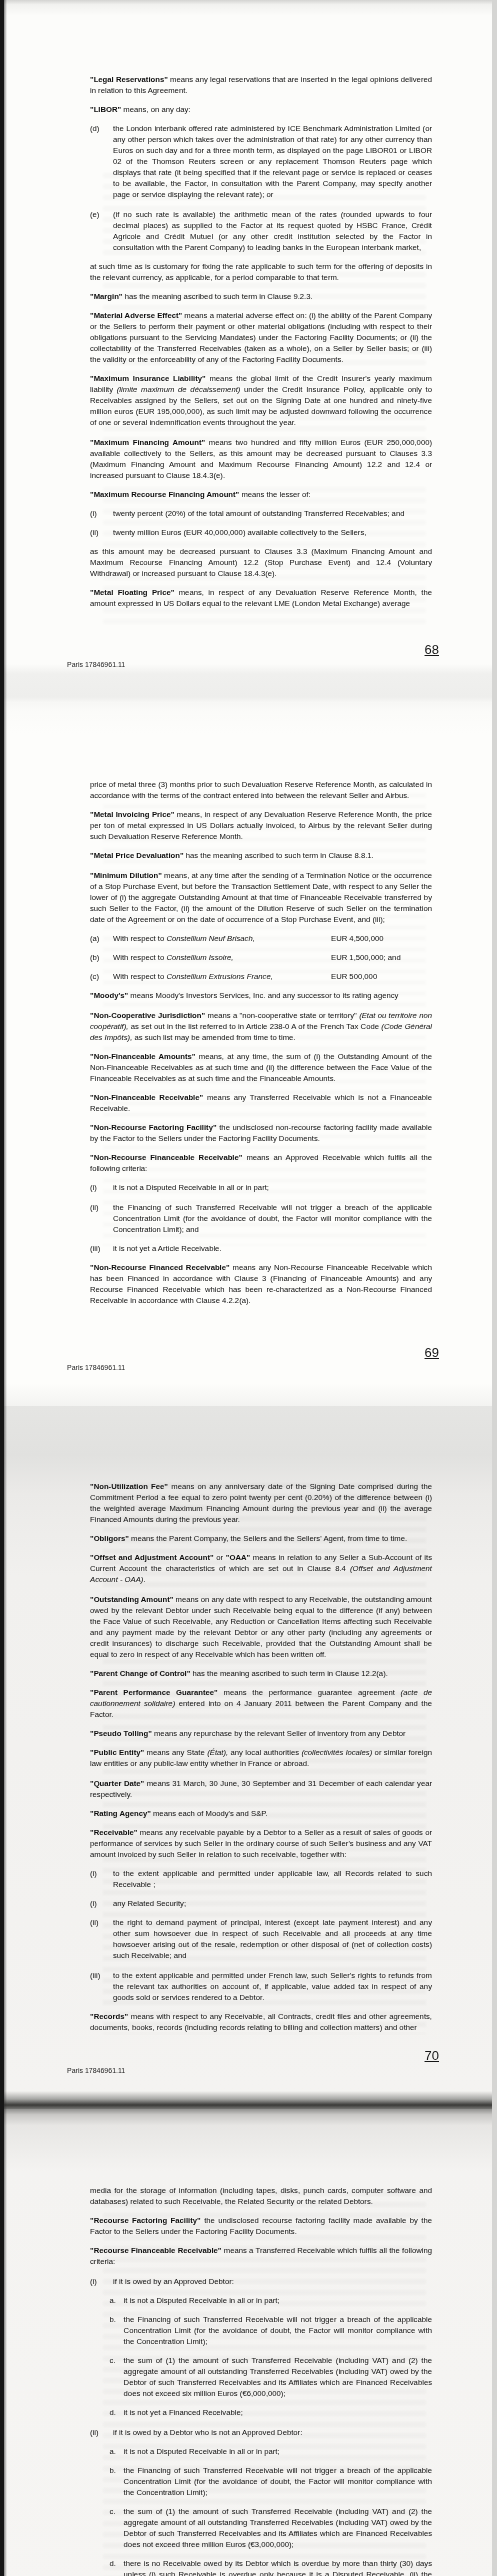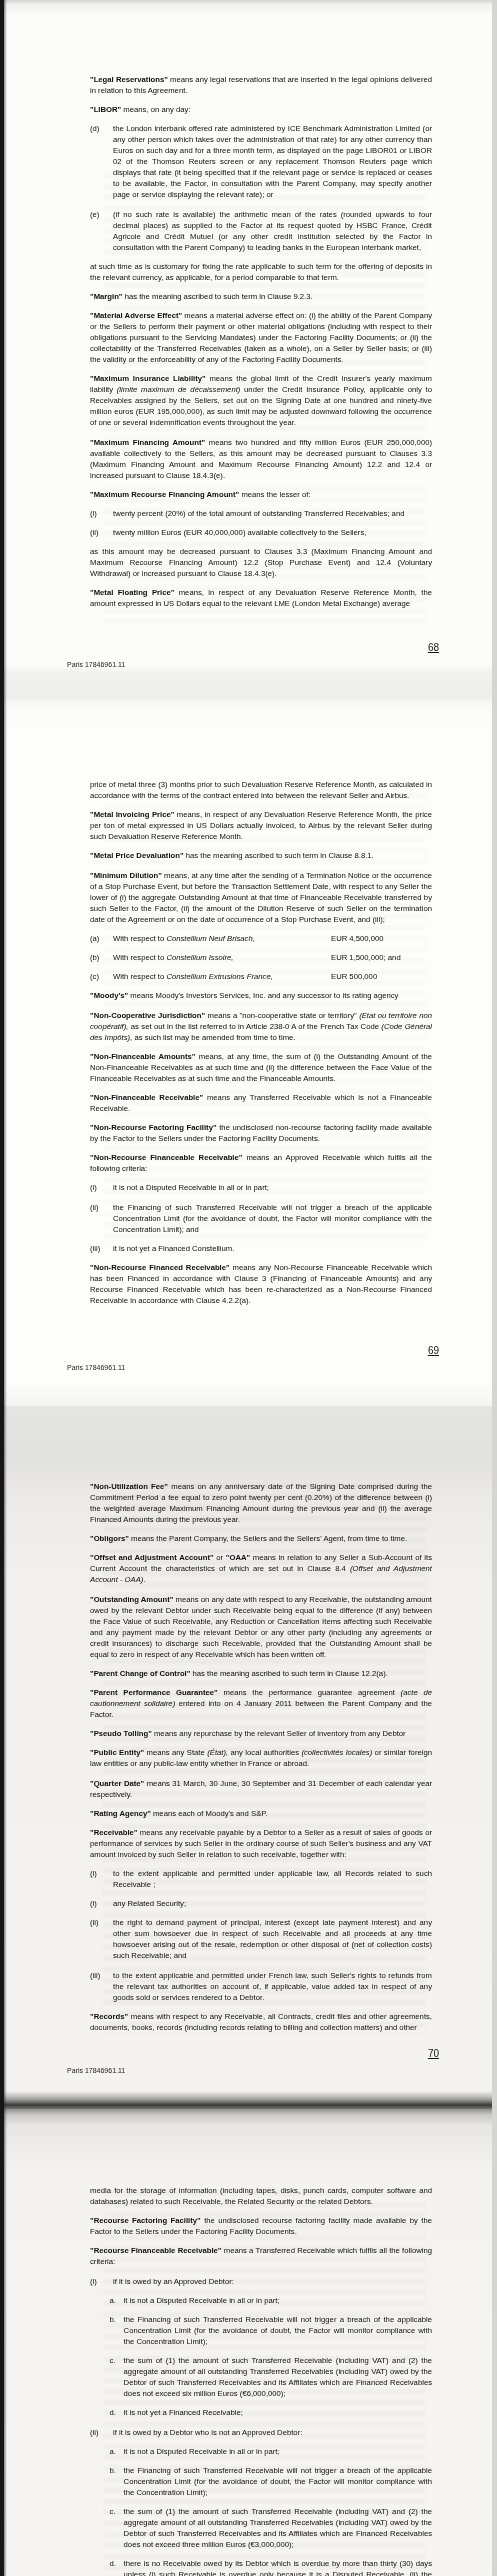--- a/index.html
+++ b/index.html
@@ -48,21 +48,21 @@
   .row { display:flex; margin:0 0 8.2px 0; font-size:7.7px; line-height:11px; }
   .row .mk { flex:0 0 23px; }
   .row .lb { flex:0 0 182px; }
   .row .amt { flex:1 1 auto;margin-left:36px; }
 
   .rb { font-weight:bold; }
   .ri { font-style:italic; }
 
   .pgnum {
     position:absolute; top:642px; right:59px;
-    font-size:10px; color:#161616;text-decoration:underline;
+    font-size:13px; color:#161616;text-decoration:underline;
   }
   .pfoot {
     position:absolute; top:661px; left:67px;
     font-size:7px; color:#1b1b1b;
   }
 
   
   .bleed {
     position:absolute; left:103px; right:72px;
     background:repeating-linear-gradient(180deg, rgba(80,80,80,0.55) 0px, rgba(80,80,80,0.55) 4.6px, rgba(0,0,0,0) 4.6px, rgba(0,0,0,0) 11px);
@@ -149,21 +149,21 @@
     <div class="li">
       <span class="mk">(i)</span>
       <span class="tx"><span>it is not a Disputed Receivable in all or in part;</span></span>
     </div>
     <div class="li">
       <span class="mk">(ii)</span>
       <span class="tx"><span>the Financing of such Transferred Receivable will not trigger a breach of the applicable Concentration Limit (for the avoidance of doubt, the Factor will monitor compliance with the Concentration Limit); and</span></span>
     </div>
     <div class="li">
       <span class="mk">(iii)</span>
-      <span class="tx"><span>it is not yet a Financed Constellium.</span></span>
+      <span class="tx"><span>it is not yet a Article Receivable.</span></span>
     </div>
     <p class="p"><span class="rb">"Non-Recourse Financed Receivable"</span><span> means any Non-Recourse Financeable Receivable which has been Financed in accordance with Clause 3 (Financing of Financeable Amounts) and any Recourse Financed Receivable which has been re-characterized as a Non-Recourse Financed Receivable in accordance with Clause 4.2.2(a).</span></p>
     <div class="pgnum">69</div>
     <div class="pfoot">Paris 17846961.11</div>
   </section>
 
   <section class="page pg3">
     <div class="bleed b3a"></div>
     <p class="p"><span class="rb">"Non-Utilization Fee"</span><span> means on any anniversary date of the Signing Date comprised during the Commitment Period a fee equal to zero point twenty per cent (0.20%) of the difference between (i) the weighted average Maximum Financing Amount during the previous year and (ii) the average Financed Amounts during the previous year.</span></p>
     <p class="p"><span class="rb">"Obligors"</span><span> means the Parent Company, the Sellers and the Sellers' Agent, from time to time.</span></p>

